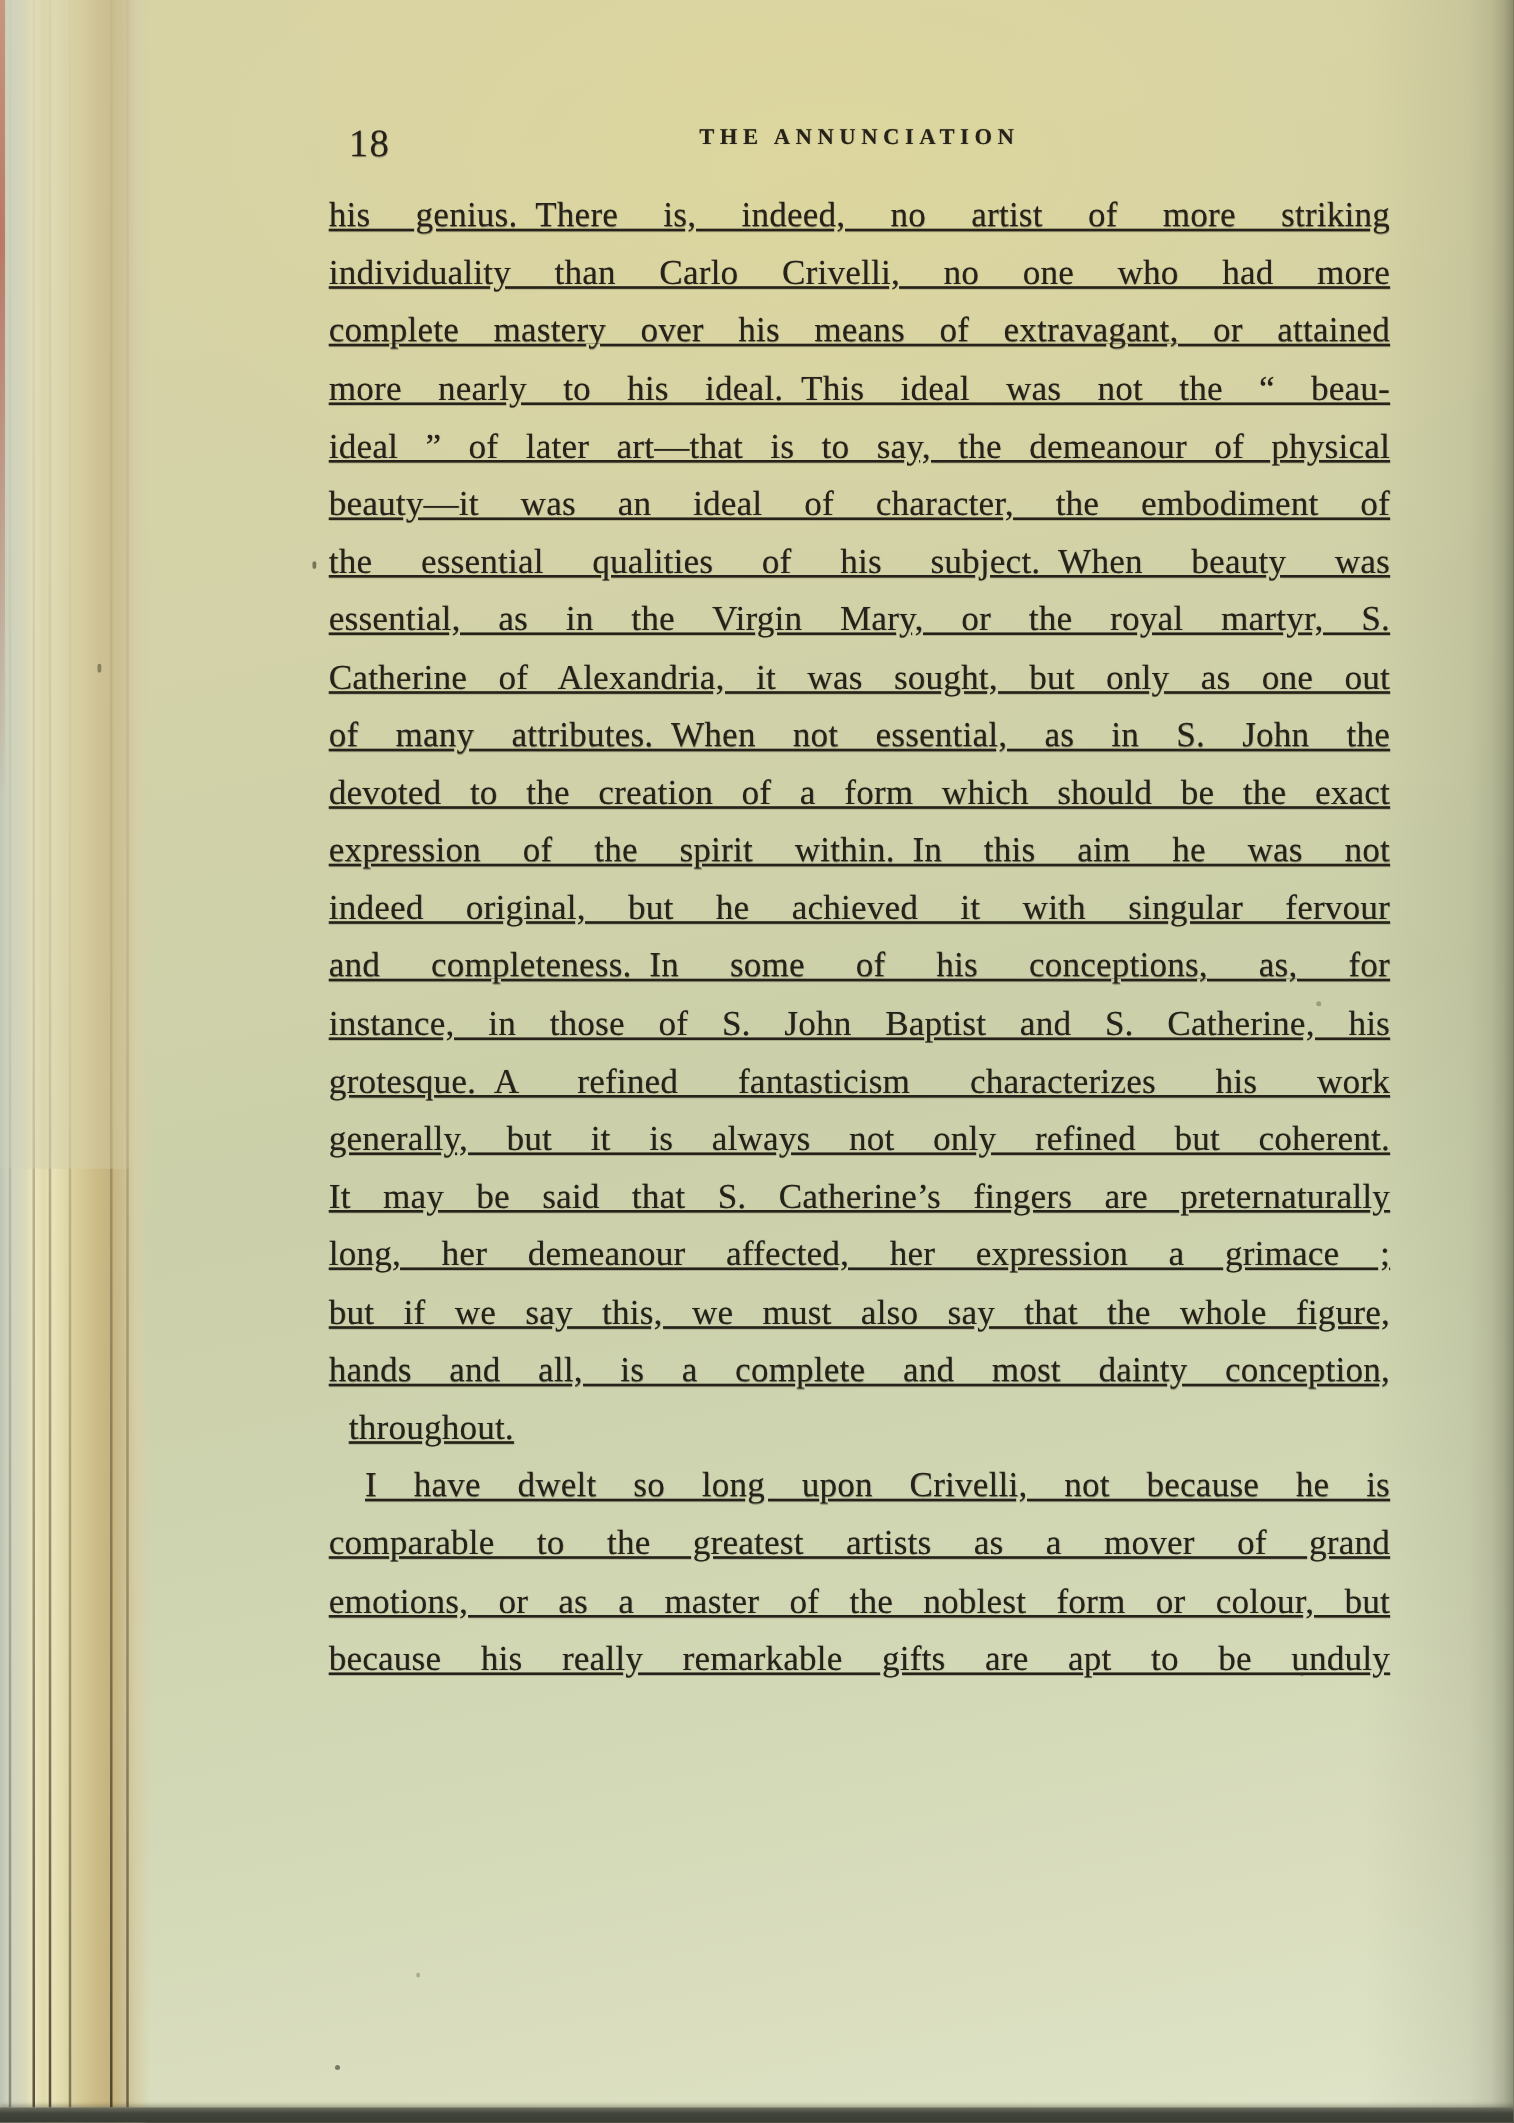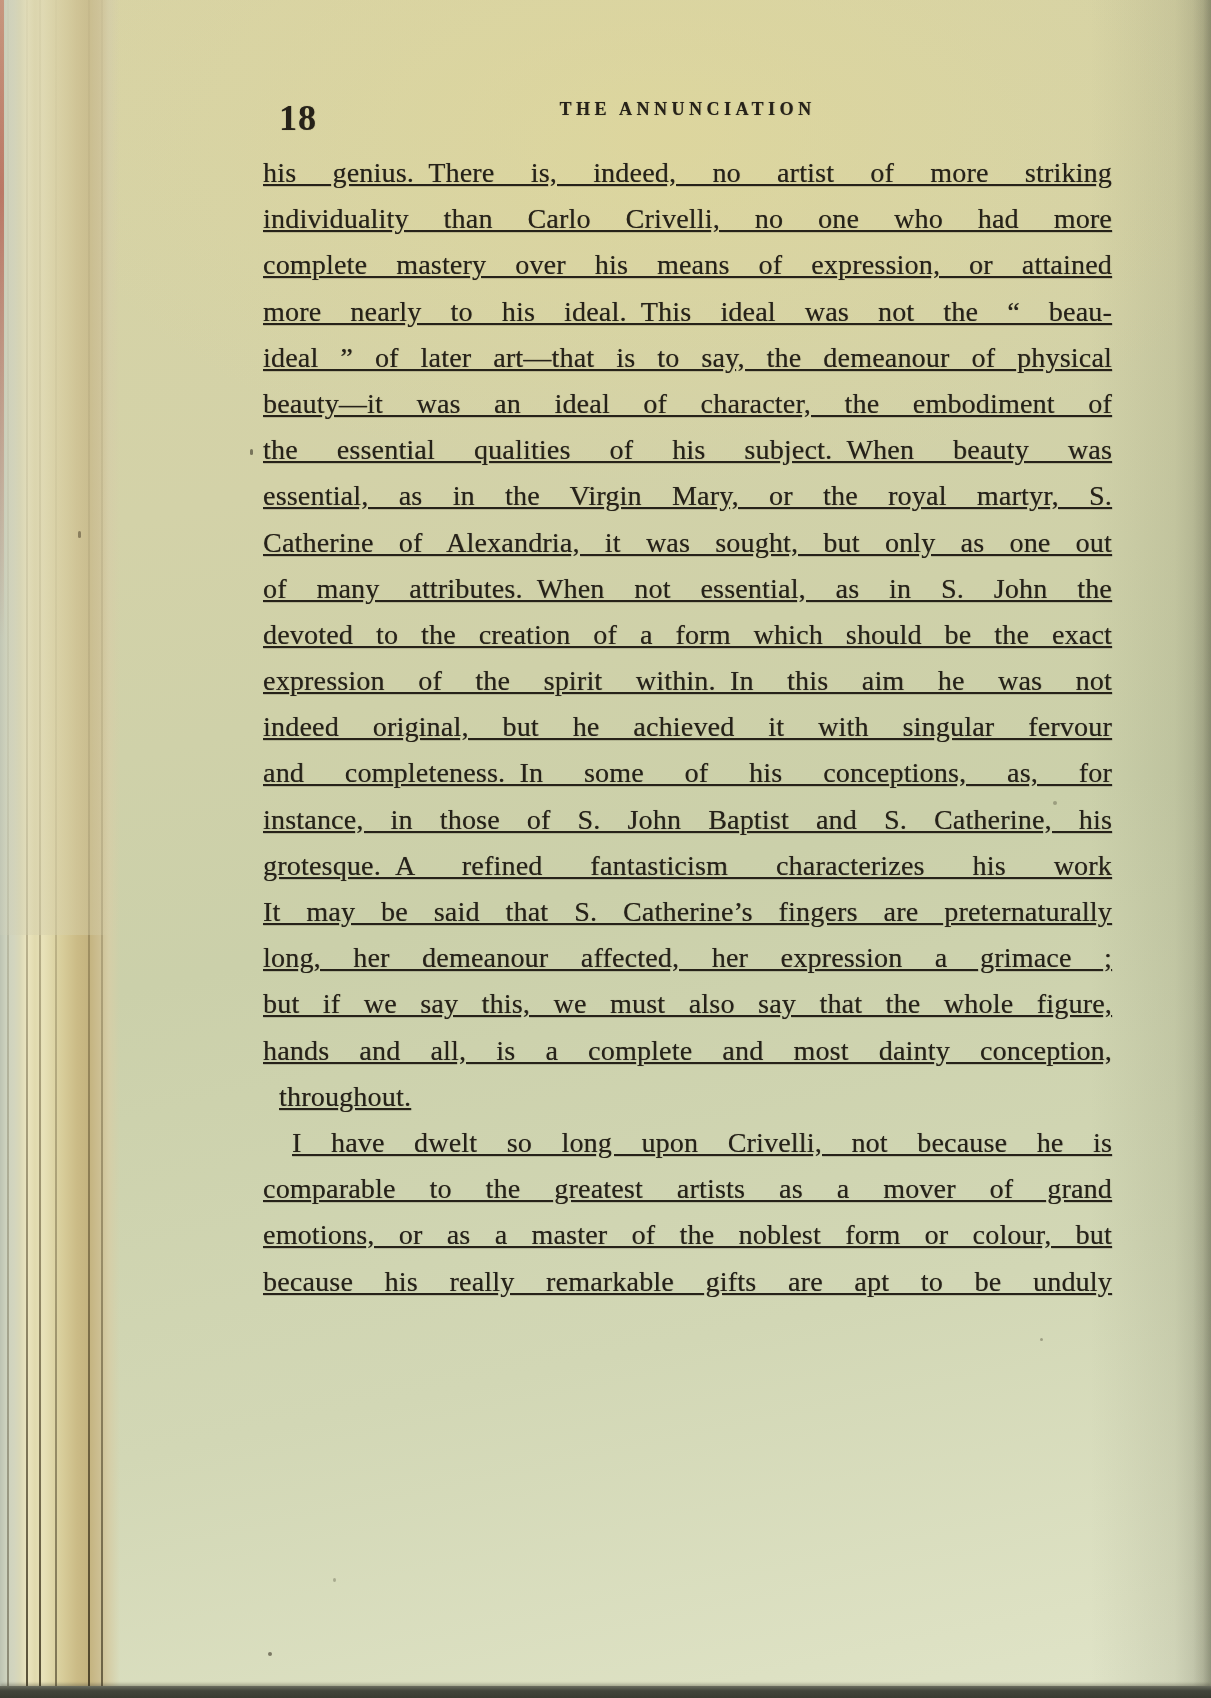--- a/index.html
+++ b/index.html
@@ -47,21 +47,21 @@
     background:linear-gradient(90deg, rgba(0,0,0,0), rgba(120,120,95,0.18) 55%, rgba(92,94,74,0.42) 100%);
   }
   .bottom-band{
     position:absolute; left:0; bottom:0; width:100%; height:12px;
     background:linear-gradient(180deg, #6b6d5f 0%, #42453b 40%, #393c32 100%);
     box-shadow:0 -2px 3px rgba(60,60,45,0.35);
   }
   
   .header-row{position:absolute; left:263px; top:96px; width:849px; height:36px; color:var(--ink);}
   .pagenum{
-    position:absolute; left:16px; top:1px; font-size:36px; font-weight:bold;
+    position:absolute; left:16px; top:1px; font-size:31px; font-weight:normal;
     letter-spacing:1px; font-feature-settings:"onum" 1;
     text-shadow:0.3px 0.3px 0.8px rgba(35,30,20,0.5);
   }
   .runhead{
     position:absolute; left:0; right:0; top:3px; text-align:center;
     font-size:18px; font-weight:bold; letter-spacing:4.5px;
     text-shadow:0.3px 0.3px 0.8px rgba(35,30,20,0.5);
   }
   
   .bodytext{
@@ -108,34 +108,35 @@
 
   <div class="header-row">
     <div class="pagenum">18</div>
     <div class="runhead">THE ANNUNCIATION</div>
   </div>
 
   <div class="bodytext">
     <div class="para p1">
         <div>his genius. There is, indeed, no artist of more striking</div>
         <div>individuality than Carlo Crivelli, no one who had more</div>
-        <div>complete mastery over his means of expression, or attained</div>
+        <div>complete mastery over his means of extravagant, or attained</div>
         <div>more nearly to his ideal. This ideal was not the “ beau-</div>
         <div>ideal ” of later art—that is to say, the demeanour of physical</div>
         <div>beauty—it was an ideal of character, the embodiment of</div>
         <div>the essential qualities of his subject. When beauty was</div>
         <div>essential, as in the Virgin Mary, or the royal martyr, S.</div>
         <div>Catherine of Alexandria, it was sought, but only as one out</div>
         <div>of many attributes. When not essential, as in S. John the</div>
         <div>devoted to the creation of a form which should be the exact</div>
         <div>expression of the spirit within. In this aim he was not</div>
         <div>indeed original, but he achieved it with singular fervour</div>
         <div>and completeness. In some of his conceptions, as, for</div>
         <div>instance, in those of S. John Baptist and S. Catherine, his</div>
         <div>grotesque. A refined fantasticism characterizes his work</div>
+        <div>generally, but it is always not only refined but coherent.</div>
         <div>It may be said that S. Catherine’s fingers are preternaturally</div>
         <div>long, her demeanour affected, her expression a grimace ;</div>
         <div>but if we say this, we must also say that the whole figure,</div>
         <div>hands and all, is a complete and most dainty conception,</div>
         <div>throughout.</div>
       </div>
     <div class="para p2">
         <div>I have dwelt so long upon Crivelli, not because he is</div>
         <div>comparable to the greatest artists as a mover of grand</div>
         <div>emotions, or as a master of the noblest form or colour, but</div>

